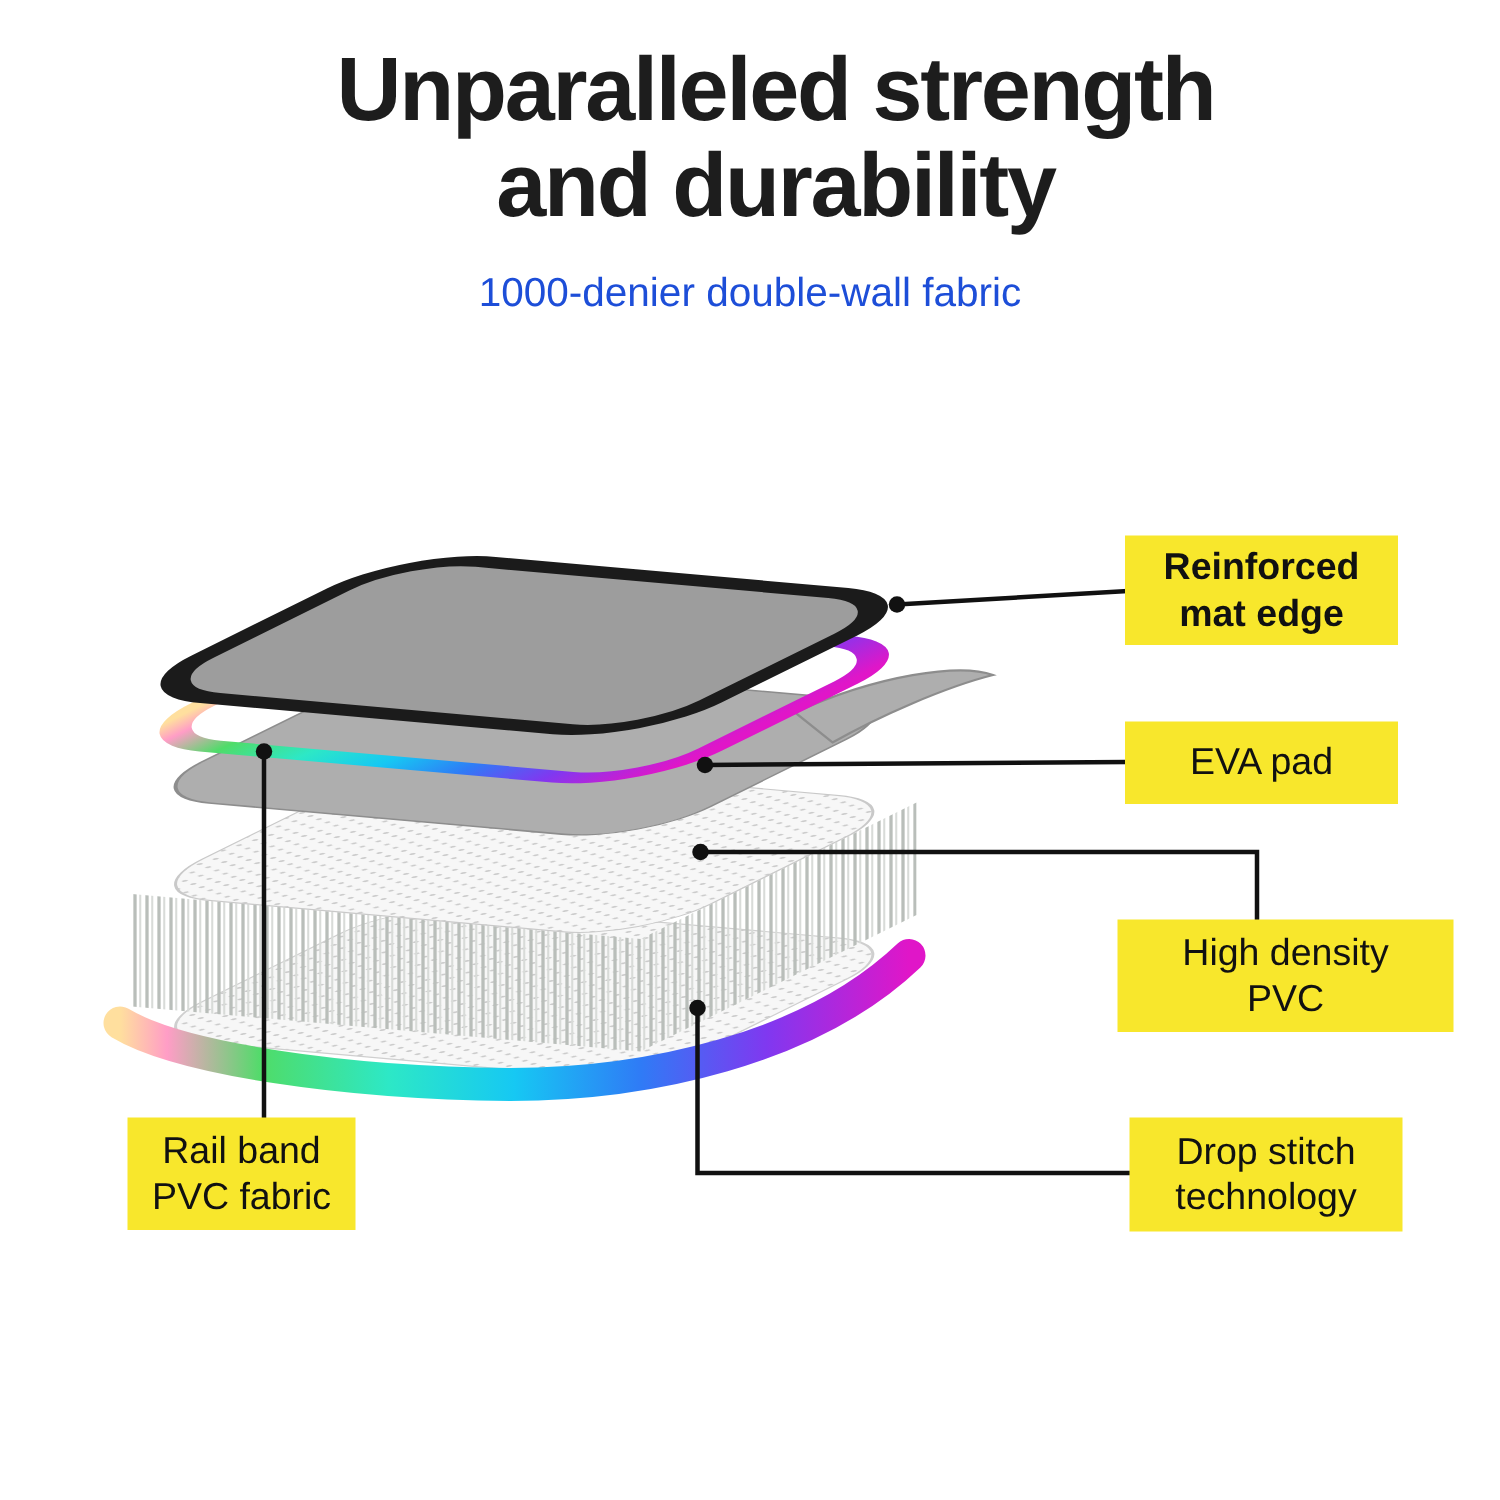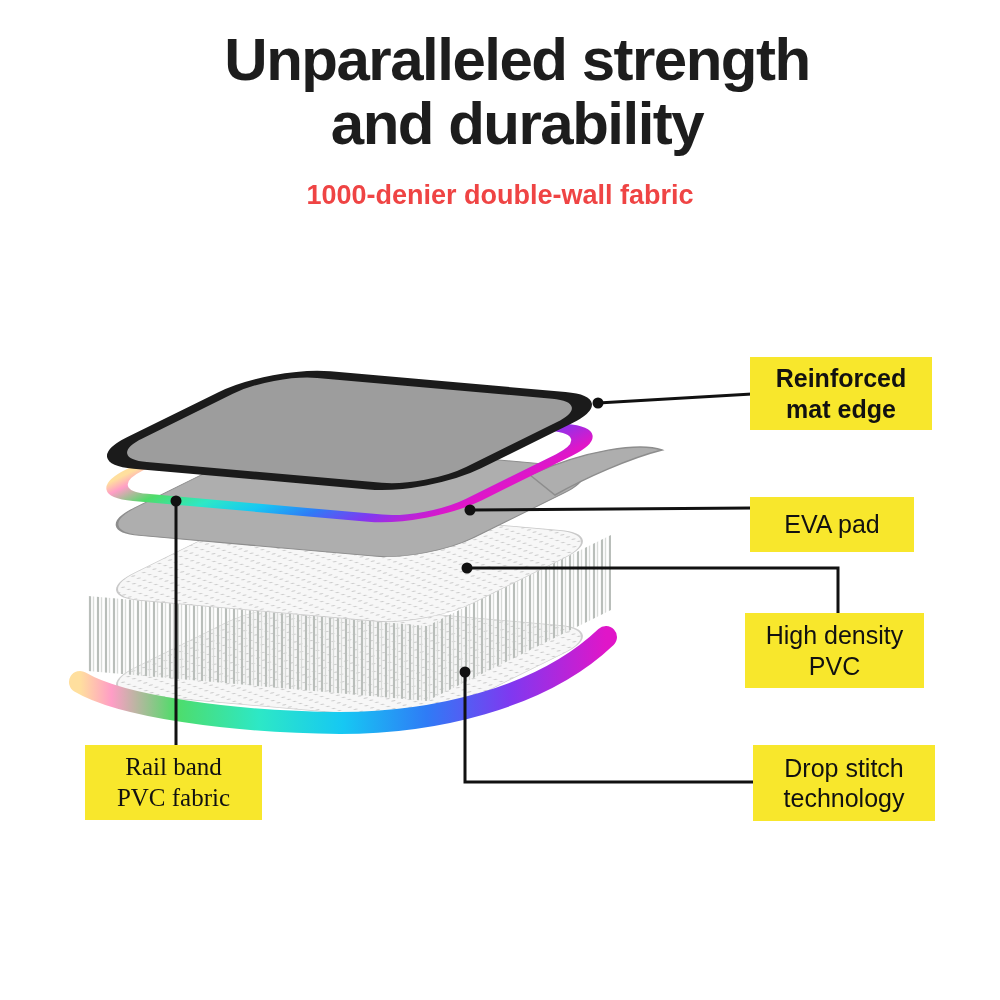--- a/index.html
+++ b/index.html
@@ -2,30 +2,30 @@
 <html style="--label-bg: #f8e72c; --label-text: #111111; --connector: #111111; --frame: #1b1b1b; --inner-gray: #9d9d9d; --eva-gray: #aeaeae; --pad-edge: #8d8d8d; --mesh-bg: #f7f7f7; --mesh-dot: #cccccc; --bristle-dark: #b9beba; --bristle-light: #d8dbd8;"><head>
 <meta charset="utf-8">
 <style>
   html,body{margin:0;padding:0;background:#ffffff;}
   .page{position:relative;width:1000px;height:1000px;background:#ffffff;overflow:hidden;
         font-family:"Liberation Sans","DejaVu Sans",sans-serif;}
   .title{position:absolute;top:28px;left:0;width:100%;margin:0;text-align:center;
          font-size:60px;line-height:1.06;font-weight:700;color:#1d1d1d;
          letter-spacing:-1.5px;white-space:pre-line;padding-left:17px;}
   .subtitle{position:absolute;top:180px;left:0;width:100%;margin:0;text-align:center;
-            font-size:27px;font-weight:700;color:#ef4444;}
+            font-size:27px;font-weight:400;color:#1d4ed8;}
   .diagram{position:absolute;top:0;left:0;}
   .callout{position:absolute;background:var(--label-bg,#f8e72c);color:var(--label-text,#111111);
            display:flex;align-items:center;justify-content:center;text-align:center;
            white-space:pre-line;font-size:25px;line-height:1.22;}
   .co-reinforced{left:750px;top:357px;width:182px;height:73px;font-weight:bold;}
-  .co-eva{left:750px;top:481px;width:164px;height:55px;margin-top:16px;}
-  .co-pvc{left:745px;top:613px;width:179px;height:75px;}
+  .co-eva{left:750px;top:481px;width:182px;height:55px;}
+  .co-pvc{left:745px;top:613px;width:224px;height:75px;}
   .co-dropstitch{left:753px;top:745px;width:182px;height:76px;}
-  .co-railband{left:85px;top:745px;width:177px;height:75px;font-family:Liberation Serif, serif;}
+  .co-railband{left:85px;top:745px;width:152px;height:75px;}
 </style>
 </head>
 <body>
 
 <div class="page">
 
   <h1 class="title">Unparalleled strength
 and durability</h1>
   <p class="subtitle">1000-denier double-wall fabric</p>
 

